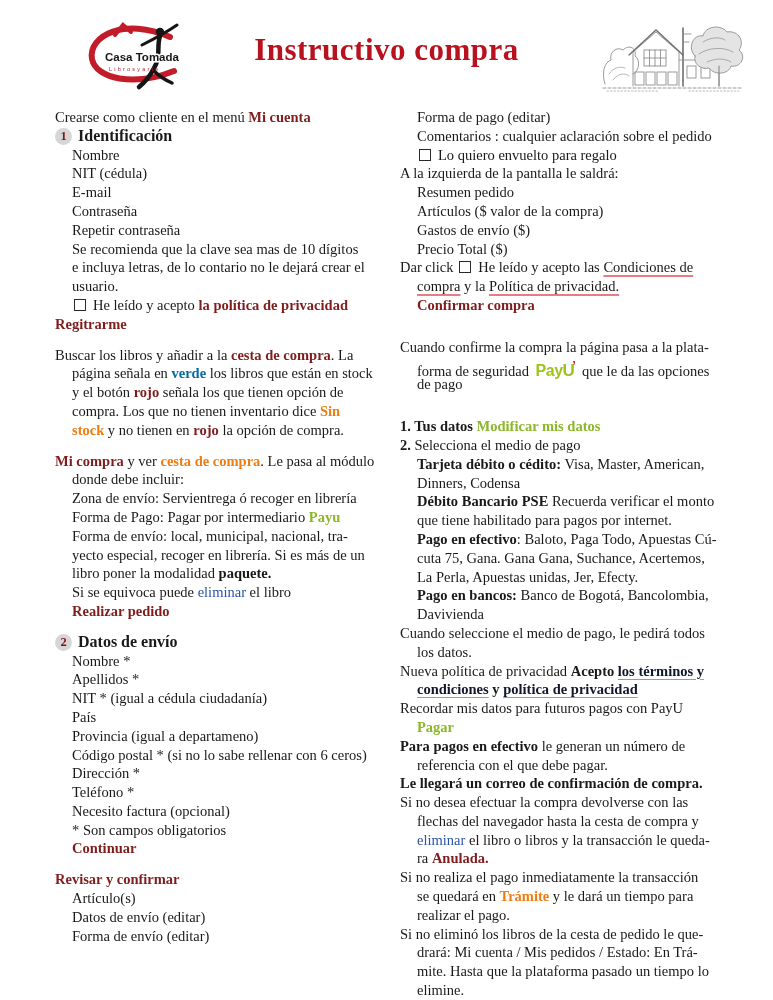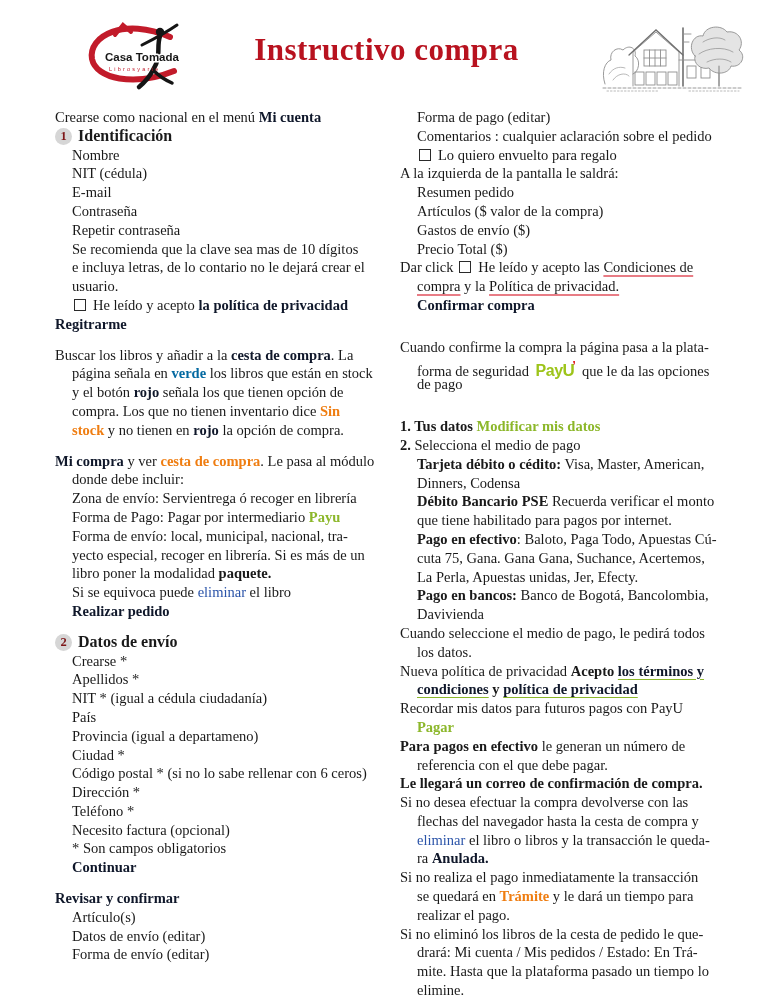--- a/index.html
+++ b/index.html
@@ -16,21 +16,21 @@
   .col-left{left:55px;}
   .col-right{left:400px;}
   .line{height:18.8px;}
   .i1{margin-left:17px;}
   .g1{margin-top:12px;}
   .g2{margin-top:23px;}
   
   .n{color:#191919;}
   .b{font-weight:bold;}
   .h{font-weight:bold;font-size:16px;}
-  .r{color:#0f172a;font-weight:bold;text-align:center;}
+  .r{color:#7f1d1d;font-weight:bold;text-align:center;}
   .o{color:#ef7d11;font-weight:bold;}
   .g{color:#8cb72a;font-weight:bold;}
   .gu{color:#0f172a;font-weight:bold;text-decoration:underline;
       text-decoration-color:#8cb72a;text-underline-offset:3px;}
   .dg{color:#0369a1;font-weight:bold;margin-top:6px;}
   .bl{color:#2a53a8;font-weight:normal;}
   .ru{text-decoration:underline;text-decoration-color:#e87c85;
       text-decoration-thickness:2px;text-underline-offset:3px;}
   .cb{display:inline-block;width:10px;height:10px;border:1.3px solid #2a2a2a;
       margin:0 7px 0 2px;vertical-align:-1px;background:#fff;}
@@ -84,21 +84,21 @@
         <path d="M96 34 C88 26 94 12 104 14 C106 4 122 2 128 10 C140 8 146 20 140 28 C148 34 142 46 132 44 C130 52 116 54 110 46 C102 48 94 42 96 34 Z" fill="#e4e4e4"></path>
         <path d="M104 20 C110 16 120 14 126 18 M100 32 C108 26 124 24 134 30 M108 40 C116 36 126 36 132 40" opacity=".8"></path>
         <path d="M120 44 V64" stroke-width="1.2"></path>
         <path d="M4 66 H144" stroke-dasharray="3 2"></path>
         <path d="M8 69 H60 M90 69 H140" stroke-dasharray="1.5 2" opacity=".7"></path>
       </g>
     </svg>
   </div>
 
   <div class="col col-left">
-      <div class="line i0"><span class="n">Crearse como nacional en el menú </span><span class="r">Mi cuenta</span></div>
+      <div class="line i0"><span class="n">Crearse como cliente en el menú </span><span class="r">Mi cuenta</span></div>
       <div class="line i0"><span class="badge">1</span><span class="h">Identificación</span></div>
       <div class="line i1"><span class="n">Nombre</span></div>
       <div class="line i1"><span class="n">NIT (cédula)</span></div>
       <div class="line i1"><span class="n">E-mail</span></div>
       <div class="line i1"><span class="n">Contraseña</span></div>
       <div class="line i1"><span class="n">Repetir contraseña</span></div>
       <div class="line i1"><span class="n">Se recomienda que la clave sea mas de 10 dígitos</span></div>
       <div class="line i1"><span class="n">e incluya letras, de lo contario no le dejará crear el</span></div>
       <div class="line i1"><span class="n">usuario.</span></div>
       <div class="line i1"><span class="cb"></span><span class="n">He leído y acepto </span><span class="r">la política de privacidad</span></div>
@@ -111,26 +111,25 @@
       <div class="line i0 g1"><span class="r">Mi compra</span><span class="n"> y ver </span><span class="o">cesta de compra</span><span class="n">. Le pasa al módulo</span></div>
       <div class="line i1"><span class="n">donde debe incluir:</span></div>
       <div class="line i1"><span class="n">Zona de envío: Servientrega ó recoger en librería</span></div>
       <div class="line i1"><span class="n">Forma de Pago: Pagar por intermediario </span><span class="g">Payu</span></div>
       <div class="line i1"><span class="n">Forma de envío: local, municipal, nacional, tra-</span></div>
       <div class="line i1"><span class="n">yecto especial, recoger en librería. Si es más de un</span></div>
       <div class="line i1"><span class="n">libro poner la modalidad </span><span class="b">paquete.</span></div>
       <div class="line i1"><span class="n">Si se equivoca puede </span><span class="bl">eliminar</span><span class="n"> el libro</span></div>
       <div class="line i1"><span class="r">Realizar pedido</span></div>
       <div class="line i0 g1"><span class="badge">2</span><span class="h">Datos de envío</span></div>
-      <div class="line i1"><span class="n">Crearse *</span></div>
+      <div class="line i1"><span class="n">Nombre *</span></div>
       <div class="line i1"><span class="n">Apellidos *</span></div>
       <div class="line i1"><span class="n">NIT * (igual a cédula ciudadanía)</span></div>
       <div class="line i1"><span class="n">País</span></div>
       <div class="line i1"><span class="n">Provincia (igual a departameno)</span></div>
-      <div class="line i1"><span class="n">Ciudad *</span></div>
       <div class="line i1"><span class="n">Código postal * (si no lo sabe rellenar con 6 ceros)</span></div>
       <div class="line i1"><span class="n">Dirección *</span></div>
       <div class="line i1"><span class="n">Teléfono *</span></div>
       <div class="line i1"><span class="n">Necesito factura (opcional)</span></div>
       <div class="line i1"><span class="n">* Son campos obligatorios</span></div>
       <div class="line i1"><span class="r">Continuar</span></div>
       <div class="line i0 g1"><span class="r">Revisar y confirmar</span></div>
       <div class="line i1"><span class="n">Artículo(s)</span></div>
       <div class="line i1"><span class="n">Datos de envío (editar)</span></div>
       <div class="line i1"><span class="n">Forma de envío (editar)</span></div>

